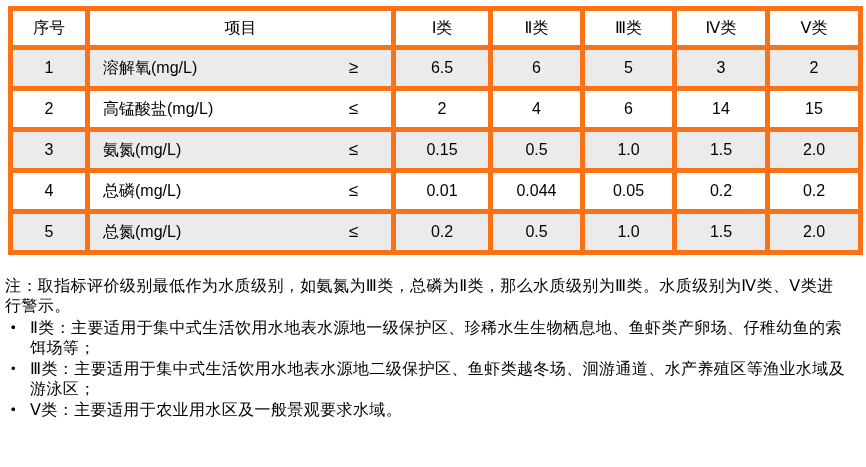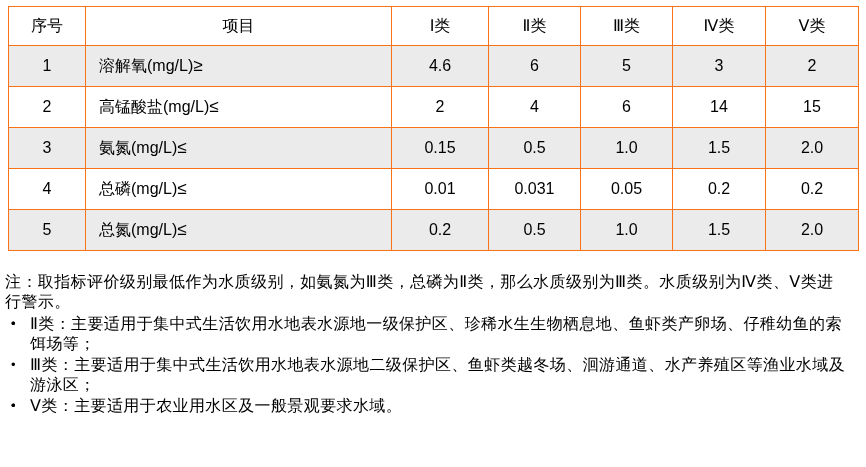--- a/index.html
+++ b/index.html
@@ -21,21 +21,21 @@
 
   
   table.wq-table {
     border-collapse: collapse;
     margin: 6px 0 0 8px;
     table-layout: fixed;
     width: 850px;
   }
   table.wq-table th,
   table.wq-table td {
-    border: 1px solid #f97316;
+    border: 5px solid #f97316;
     font-weight: normal;
     font-size: 16px;
     text-align: center;
     vertical-align: middle;
     padding: 0;
     overflow: hidden;
   }
   table.wq-table thead tr { height: 39px; background: #ffffff; }
   table.wq-table tbody tr { height: 41px; background: #ffffff; }
   table.wq-table tbody tr.alt { background: #ebebeb; }
@@ -44,21 +44,21 @@
   .col-item  { width: 306px; }
   .col-c1    { width: 97px;  }
   .col-c2    { width: 92px;  }
   .col-c3    { width: 92px;  }
   .col-c4    { width: 93px;  }
   .col-c5    { width: 93px;  }
 
   td.item-td { text-align: left; }
   .item-flex {
     display: flex;
-    justify-content: flex-start;
+    justify-content: space-between;
     align-items: center;
     padding: 0 33px 0 13px;
   }
   .item-name { white-space: nowrap; }
   .item-op   { font-size: 17px; }
 
   
   .note {
     margin: 21px 8px 0 5px;
     width: 830px;
@@ -114,21 +114,21 @@
     </thead>
     <tbody>
       <tr class="alt">
         <td>1</td>
         <td class="item-td">
           <div class="item-flex">
             <span class="item-name">溶解氧(mg/L)</span>
             <span class="item-op">≥</span>
           </div>
         </td>
-        <td>4.6</td>
+        <td>6.5</td>
         <td>6</td>
         <td>5</td>
         <td>3</td>
         <td>2</td>
       </tr>
       <tr>
         <td>2</td>
         <td class="item-td">
           <div class="item-flex">
             <span class="item-name">高锰酸盐(mg/L)</span>
@@ -157,21 +157,21 @@
       </tr>
       <tr>
         <td>4</td>
         <td class="item-td">
           <div class="item-flex">
             <span class="item-name">总磷(mg/L)</span>
             <span class="item-op">≤</span>
           </div>
         </td>
         <td>0.01</td>
-        <td>0.031</td>
+        <td>0.044</td>
         <td>0.05</td>
         <td>0.2</td>
         <td>0.2</td>
       </tr>
       <tr class="alt">
         <td>5</td>
         <td class="item-td">
           <div class="item-flex">
             <span class="item-name">总氮(mg/L)</span>
             <span class="item-op">≤</span>

